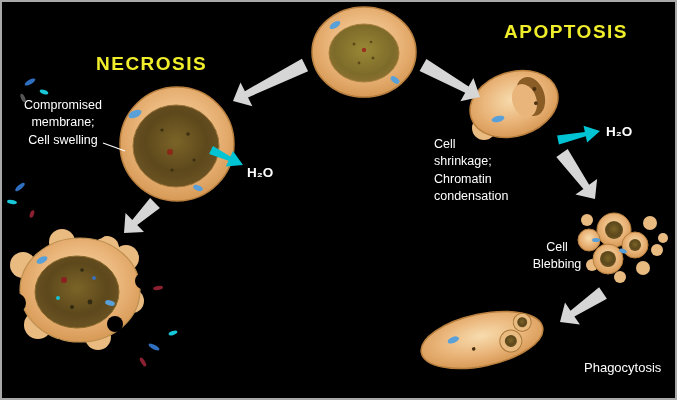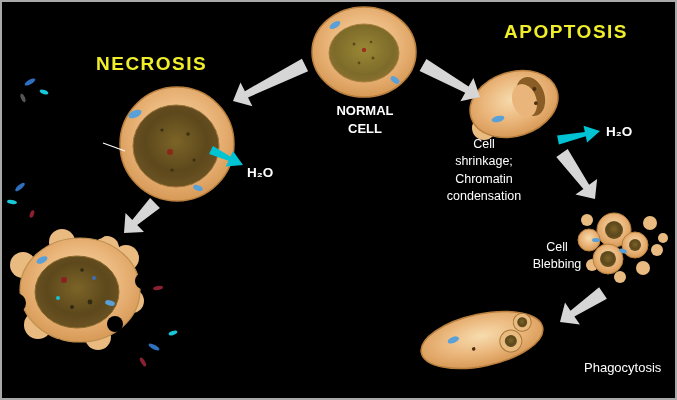--- a/index.html
+++ b/index.html
@@ -9,21 +9,20 @@
     font-family:"Liberation Sans",sans-serif;
   }
   .stage svg{position:absolute;left:0;top:0;}
   .title{
     position:absolute;color:#f0ee2a;font-weight:bold;font-size:19px;
     letter-spacing:1.5px;white-space:pre-line;
   }
   .label{
     position:absolute;color:#ffffff;font-size:12.5px;line-height:1.38;
     white-space:pre-line;
-    text-align:center;
   }
   .label.center{text-align:center;}
   .label.bold{font-weight:bold;}
   .h2o{font-size:13.5px;}
 </style>
 </head>
 <body>
 
 <div class="stage">
 
@@ -159,23 +158,24 @@
         <polygon points="554.3,155.1 581.4,186.9 573.4,192.6 593,197 595.1,177.1 587.1,182.8 565.7,146.9" fill="#d6d6d6"></polygon>
         <polygon points="597.1,285.2 568.5,308.7 563,300.6 558,320 577.9,322.6 572.4,314.5 604.9,296.8" fill="#d6d6d6"></polygon>
         <polygon points="207.1,152.1 226.5,158.7 223.8,164.4 241,163 231,148.9 228.4,154.6 210.9,143.9" fill="#00c4d4"></polygon>
         <polygon points="556.9,142.4 583.8,134.3 585.1,140.5 598,129 581.5,123.8 582.9,129.9 555.1,133.6" fill="#00c4d4"></polygon>
       </g>
   </svg>
 
   <div class="title" style="left:94px;top:11px;margin-top:40px;">NECROSIS</div>
   <div class="title" style="left:502px;top:19px;text-align:center;">APOPTOSIS</div>
 
-  <div class="label center bold" style="left:318px;top:100px;width:90px;font-size:13px;">NORMAL
-CELL</div>
 
+  <div class="label center" style="left:8px;top:95px;width:106px;">Compromised
+membrane;
+Cell swelling</div>
   <div class="label bold h2o" style="left:245px;top:162px;">H₂O</div>
 
   <div class="label" style="left:432px;top:134px;width:100px;">Cell
 shrinkage;
 Chromatin
 condensation</div>
   <div class="label bold h2o" style="left:604px;top:121px;">H₂O</div>
   <div class="label center" style="left:519px;top:237px;width:72px;">Cell
 Blebbing</div>
   <div class="label" style="left:582px;top:357px;font-size:13px;">Phagocytosis</div>

